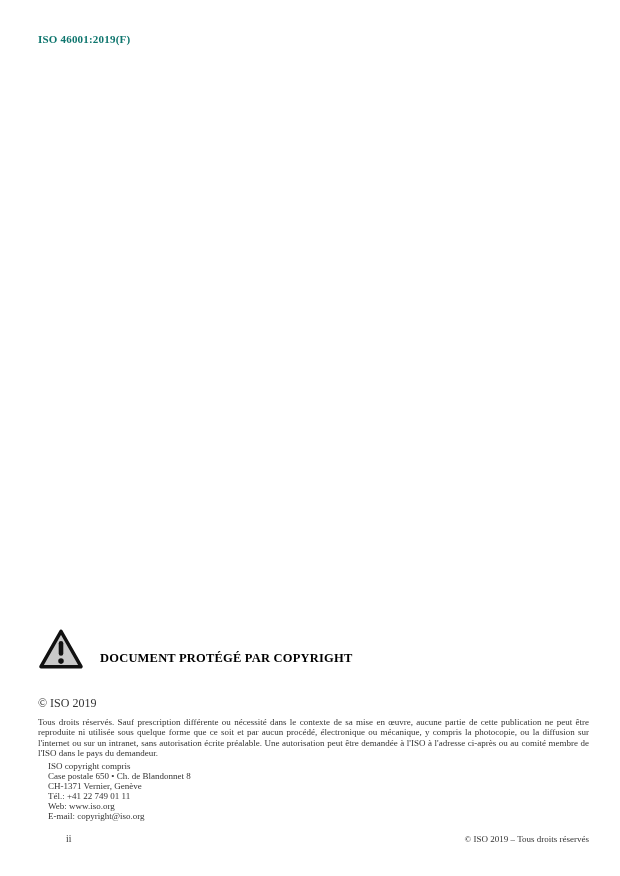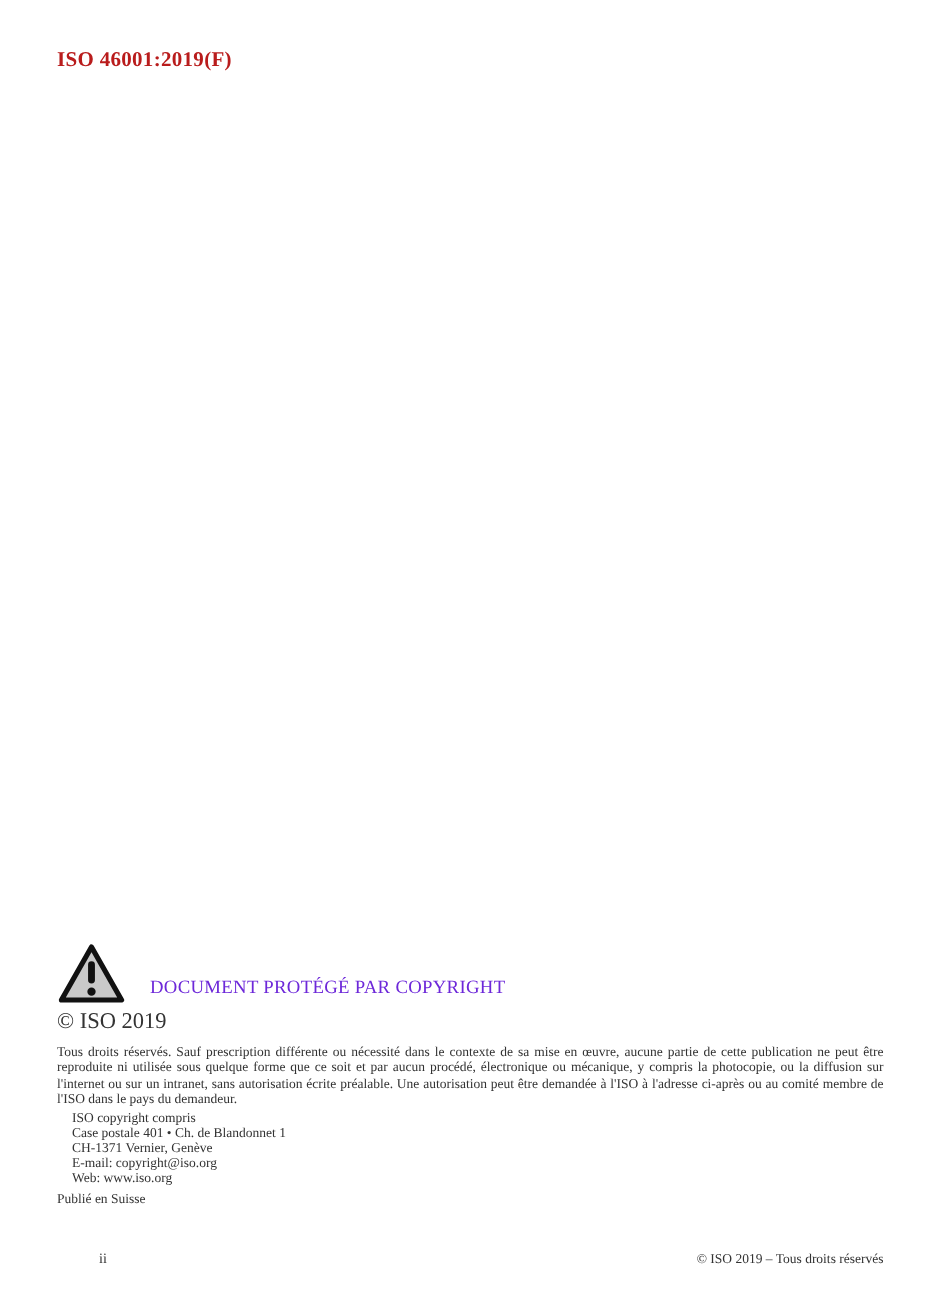--- a/index.html
+++ b/index.html
@@ -11,51 +11,51 @@
     margin: 0 auto;
     background: #ffffff;
     font-family: "Liberation Serif", "DejaVu Serif", serif;
     color: #2e2e2e;
     overflow: hidden;
   }
   .doc-header {
     position: absolute;
     left: 38px;
     top: 33px;
-    font-size: 14px;
+    font-size: 11px;
     font-weight: bold;
-    color: #b91c1c;
+    color: #0f766e;
     letter-spacing: 0.2px;
   }
   .notice {
     position: absolute;
     left: 38px;
     right: 31px;
     top: 628px;
   }
   .banner {
     display: flex;
     align-items: flex-end;
     gap: 16px;
   }
   .warn-icon {
     width: 46px;
     height: 42px;
     flex: 0 0 auto;
   }
   .banner-title {
     font-size: 12.5px;
-    font-weight: normal;
-    color: #6d28d9;
+    font-weight: bold;
+    color: #000000;
     margin-bottom: 4px;
     letter-spacing: 0.2px;
   }
   .year-line {
-    margin-top: 3px;
-    font-size: 15px;
+    margin-top: 26px;
+    font-size: 12px;
     color: #333333;
   }
   .body-par {
     margin-top: 6px;
     font-size: 9px;
     line-height: 10.4px;
     text-align: justify;
     color: #333333;
   }
   .addr-block {
@@ -102,27 +102,27 @@
       </span>
       <span class="banner-title">DOCUMENT PROTÉGÉ PAR COPYRIGHT</span>
     </div>
 
     <div class="year-line">© ISO 2019</div>
 
     <div class="body-par">Tous droits réservés. Sauf prescription différente ou nécessité dans le contexte de sa mise en œuvre, aucune partie de cette publication ne peut être reproduite ni utilisée sous quelque forme que ce soit et par aucun procédé, électronique ou mécanique, y compris la photocopie, ou la diffusion sur l'internet ou sur un intranet, sans autorisation écrite préalable. Une autorisation peut être demandée à l'ISO à l'adresse ci-après ou au comité membre de l'ISO dans le pays du demandeur.</div>
 
     <div class="addr-block">
       <div>ISO copyright compris</div>
-      <div>Case postale 401 • Ch. de Blandonnet 1</div>
+      <div>Case postale 650 • Ch. de Blandonnet 8</div>
       <div>CH-1371 Vernier, Genève</div>
+      <div>Tél.: +41 22 749 01 11</div>
+      <div>Web: www.iso.org</div>
       <div>E-mail: copyright@iso.org</div>
-      <div>Web: www.iso.org</div>
     </div>
 
-    <div class="published-line">Publié en Suisse</div>
 
   </div>
 
   <div class="page-footer">
     <span class="footer-pagenum">ii</span>
     <span>© ISO 2019 – Tous droits réservés</span>
   </div>
 
 </div>
 

